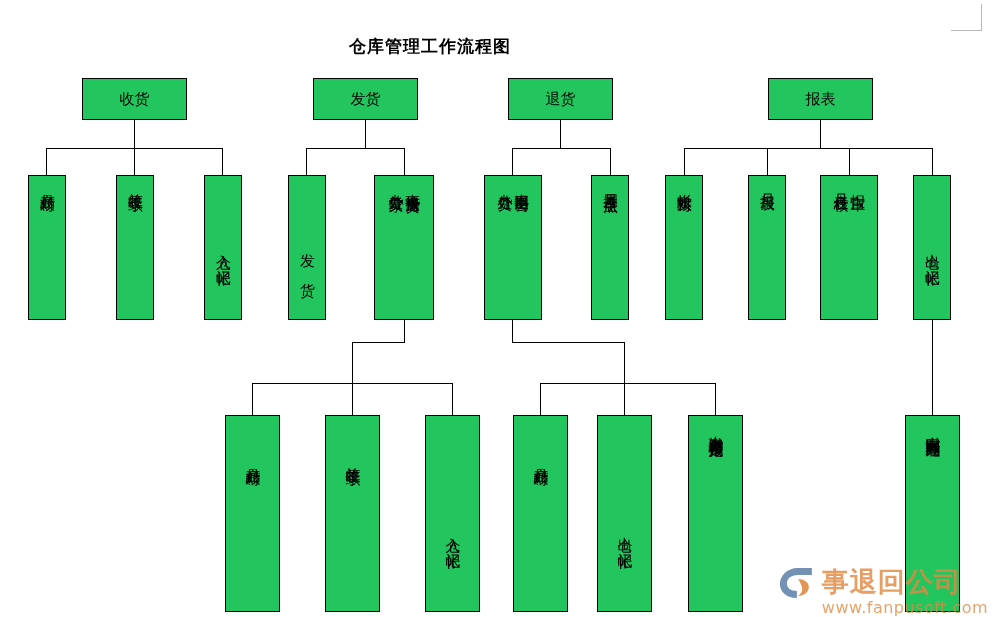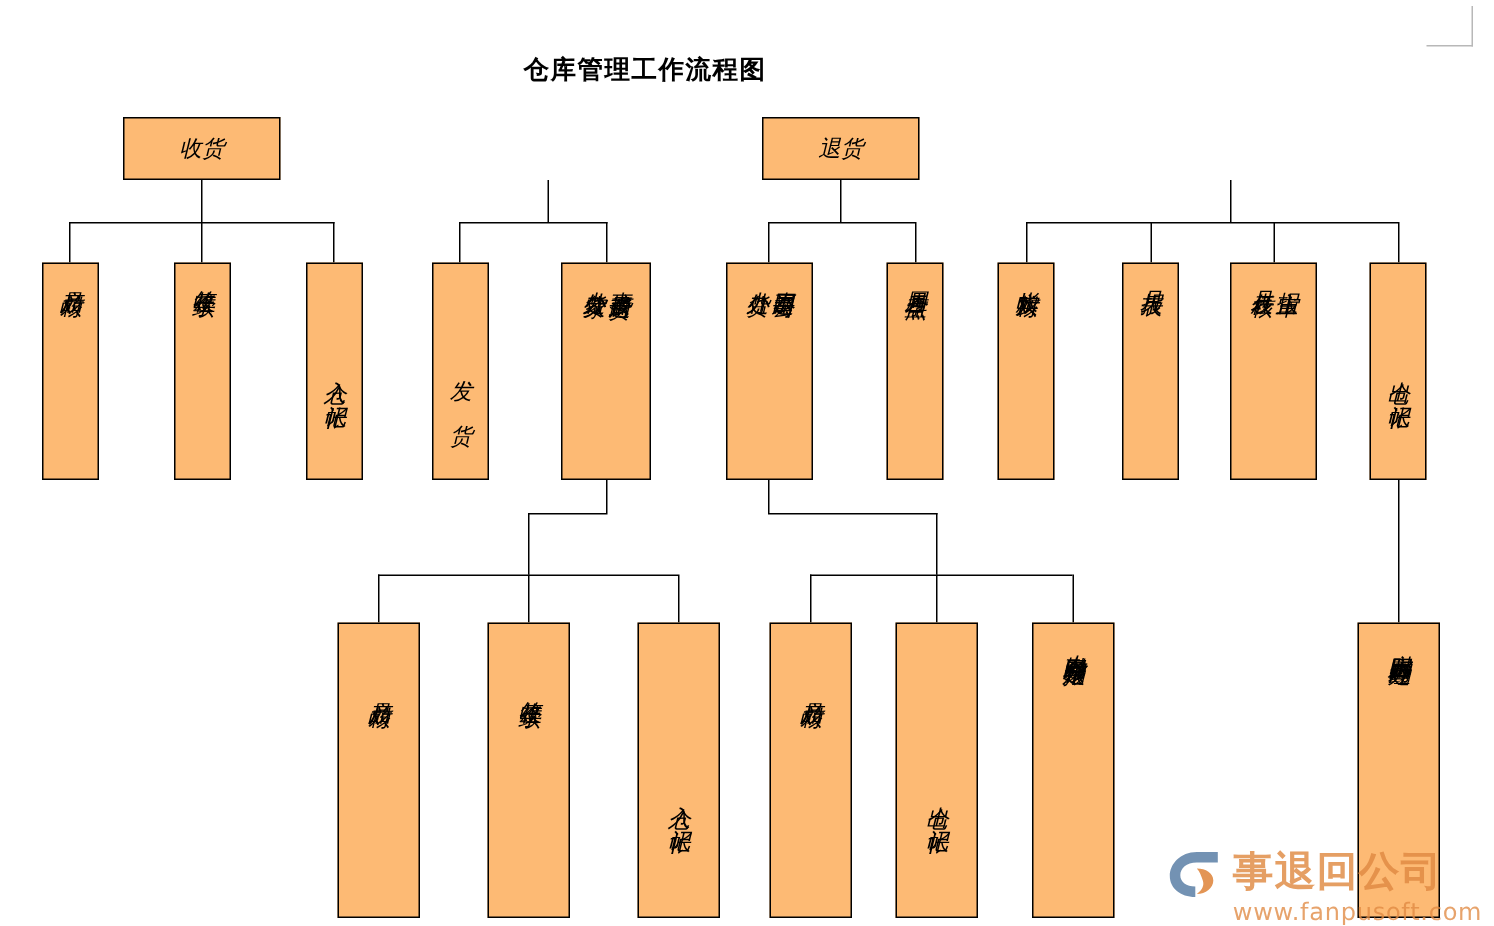--- a/index.html
+++ b/index.html
@@ -38,24 +38,23 @@
     font-weight: bold;
     color: #000000;
     letter-spacing: 1px;
   }
 
   
   .box {
     position: absolute;
     box-sizing: border-box;
     border: 1px solid #000000;
-    background: #fdba74;
+    background: #22c55e;
     color: #000000;
     z-index: 3;
-    font-style: italic;
   }
   
   .box.horiz {
     display: flex;
     align-items: center;
     justify-content: center;
     font-size: 15px;
   }
   
   .box.vert {
@@ -142,25 +141,31 @@
   <div class="ln h" style="left:684px; top:148px; width:248px;"></div>
   <div class="ln v" style="left:684px; top:148px; height:27px;"></div>
   <div class="ln v" style="left:767px; top:148px; height:27px;"></div>
   <div class="ln v" style="left:849px; top:148px; height:27px;"></div>
   <div class="ln v" style="left:932px; top:148px; height:27px;"></div>
 
   <div class="box horiz" style="left:82px; top:78px; width:105px; height:42px;">
     <span>收货</span>
   </div>
 
+  <div class="box horiz" style="left:313px; top:78px; width:105px; height:42px;">
+    <span>发货</span>
+  </div>
 
   <div class="box horiz" style="left:508px; top:78px; width:105px; height:42px;">
     <span>退货</span>
   </div>
 
+  <div class="box horiz" style="left:768px; top:78px; width:105px; height:42px;">
+    <span>报表</span>
+  </div>
 
   <div class="box vert" style="left:28px; top:175px; width:38px; height:145px;">
     <span class="vcol">产品核对</span>
   </div>
 
   <div class="box vert" style="left:116px; top:175px; width:38px; height:145px;">
     <span class="vcol">签收手续</span>
   </div>
 
   <div class="box vert" style="left:204px; top:175px; width:38px; height:145px; flex-direction:column; align-items:center;">

